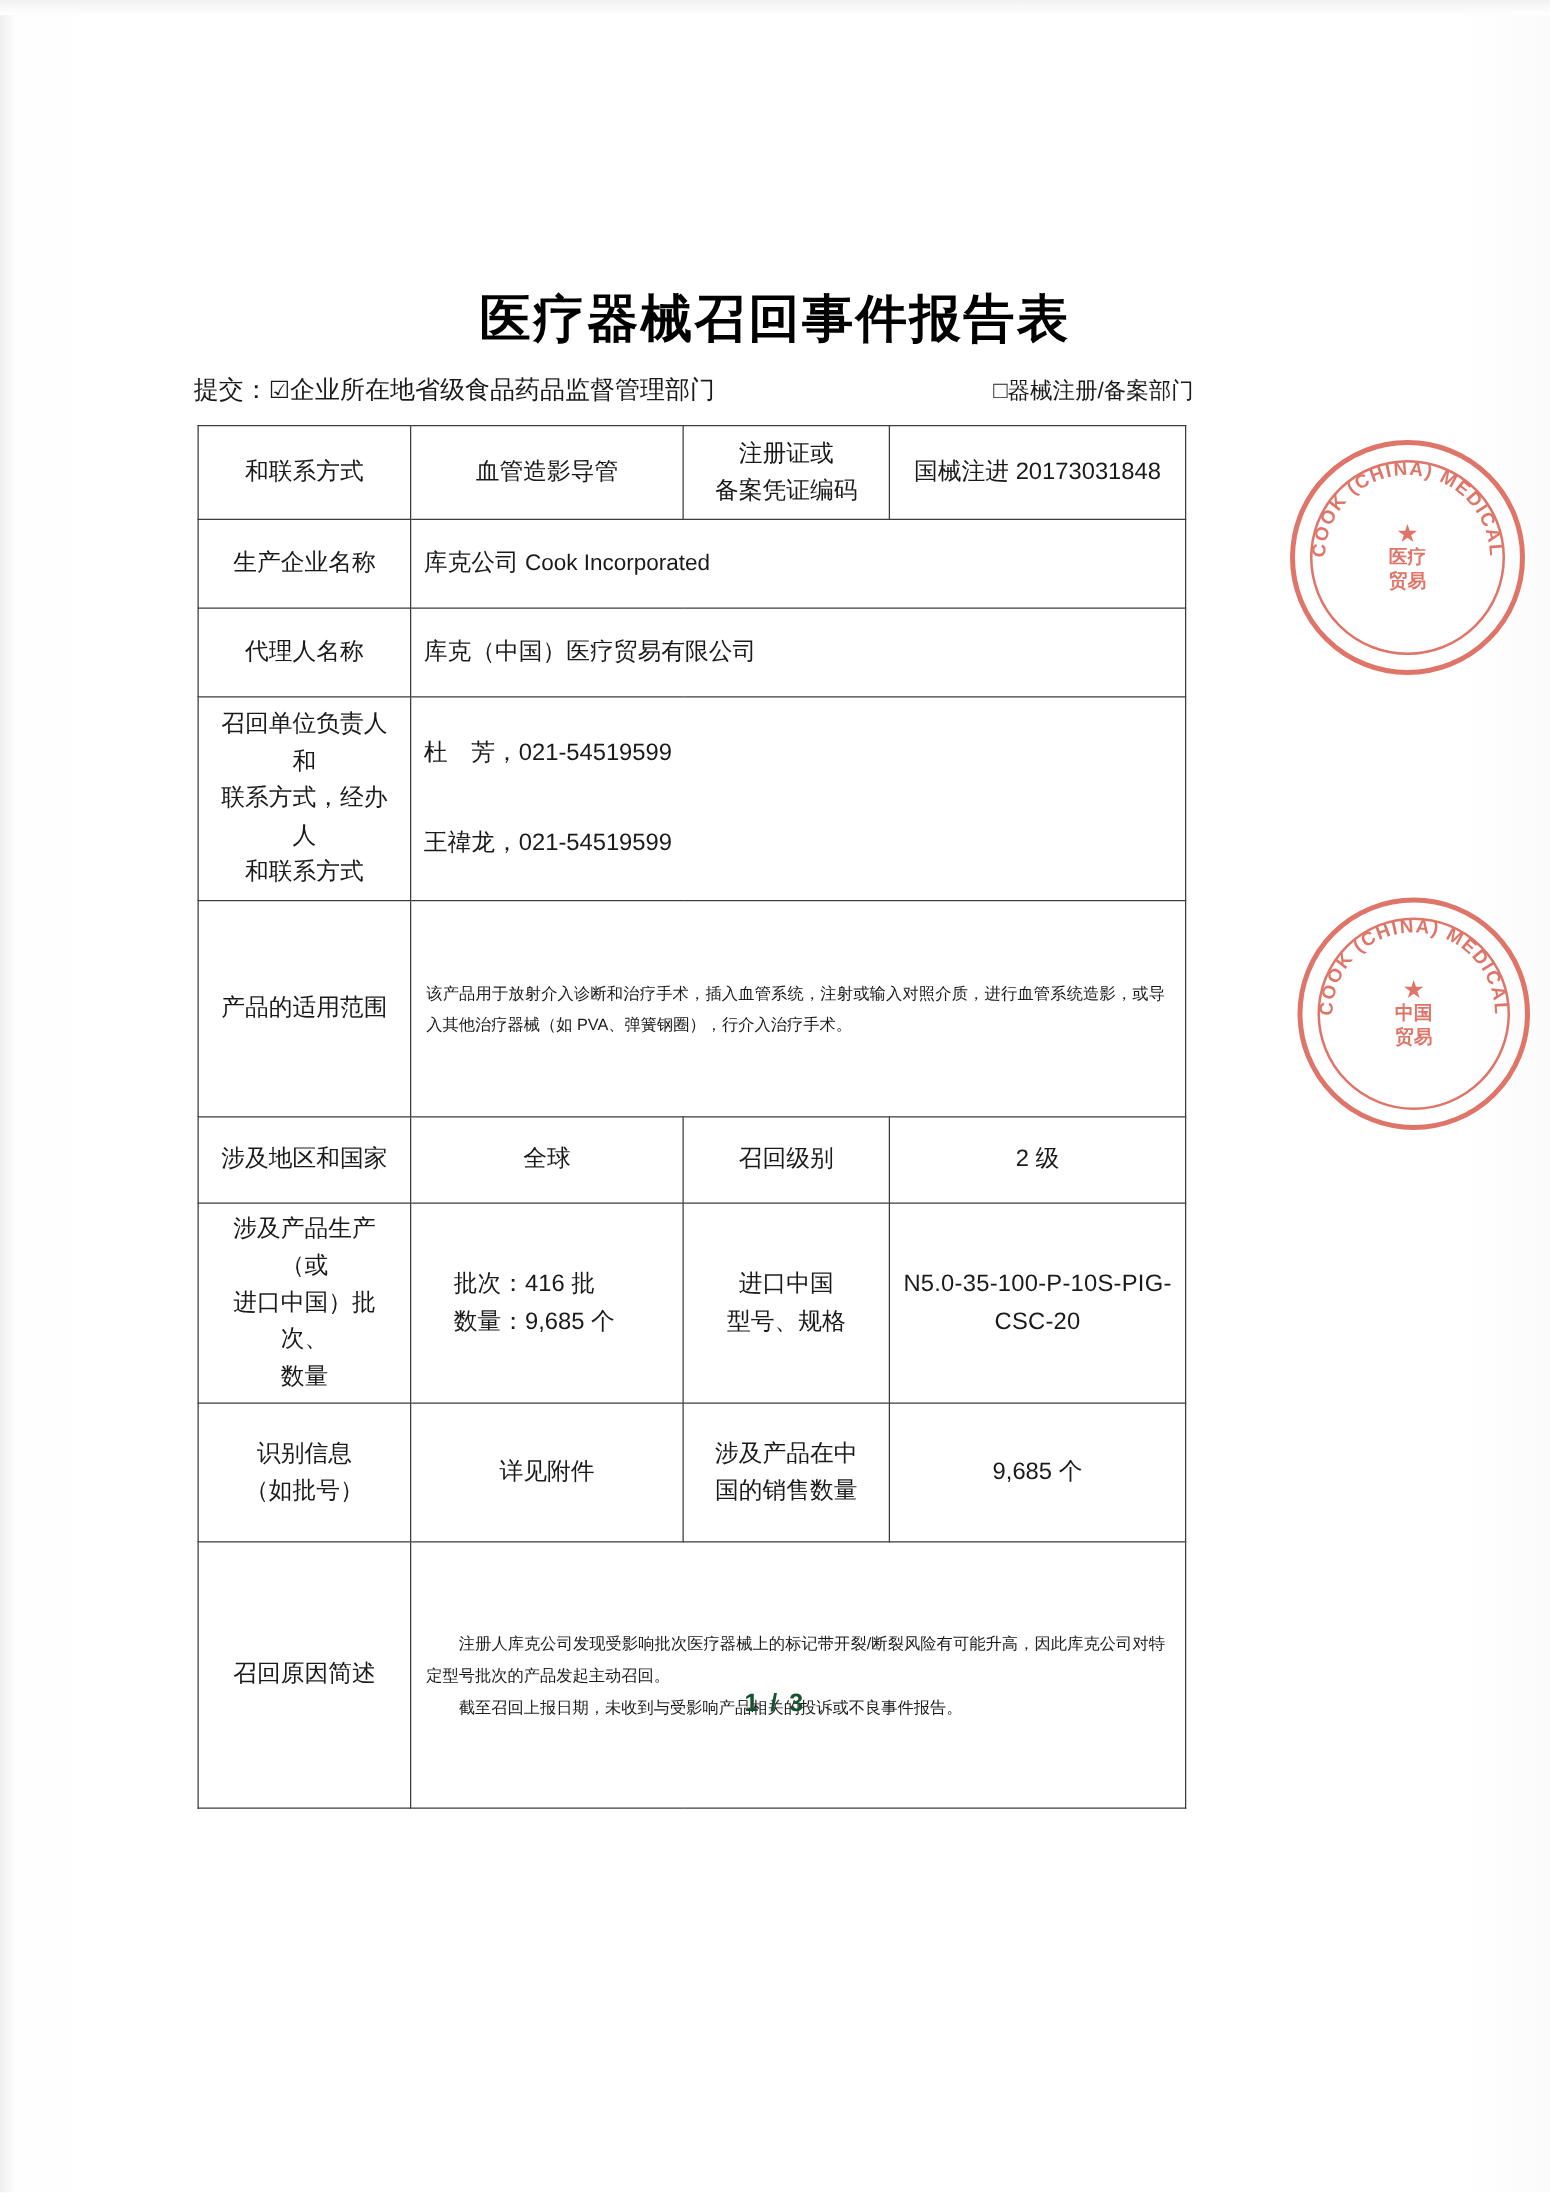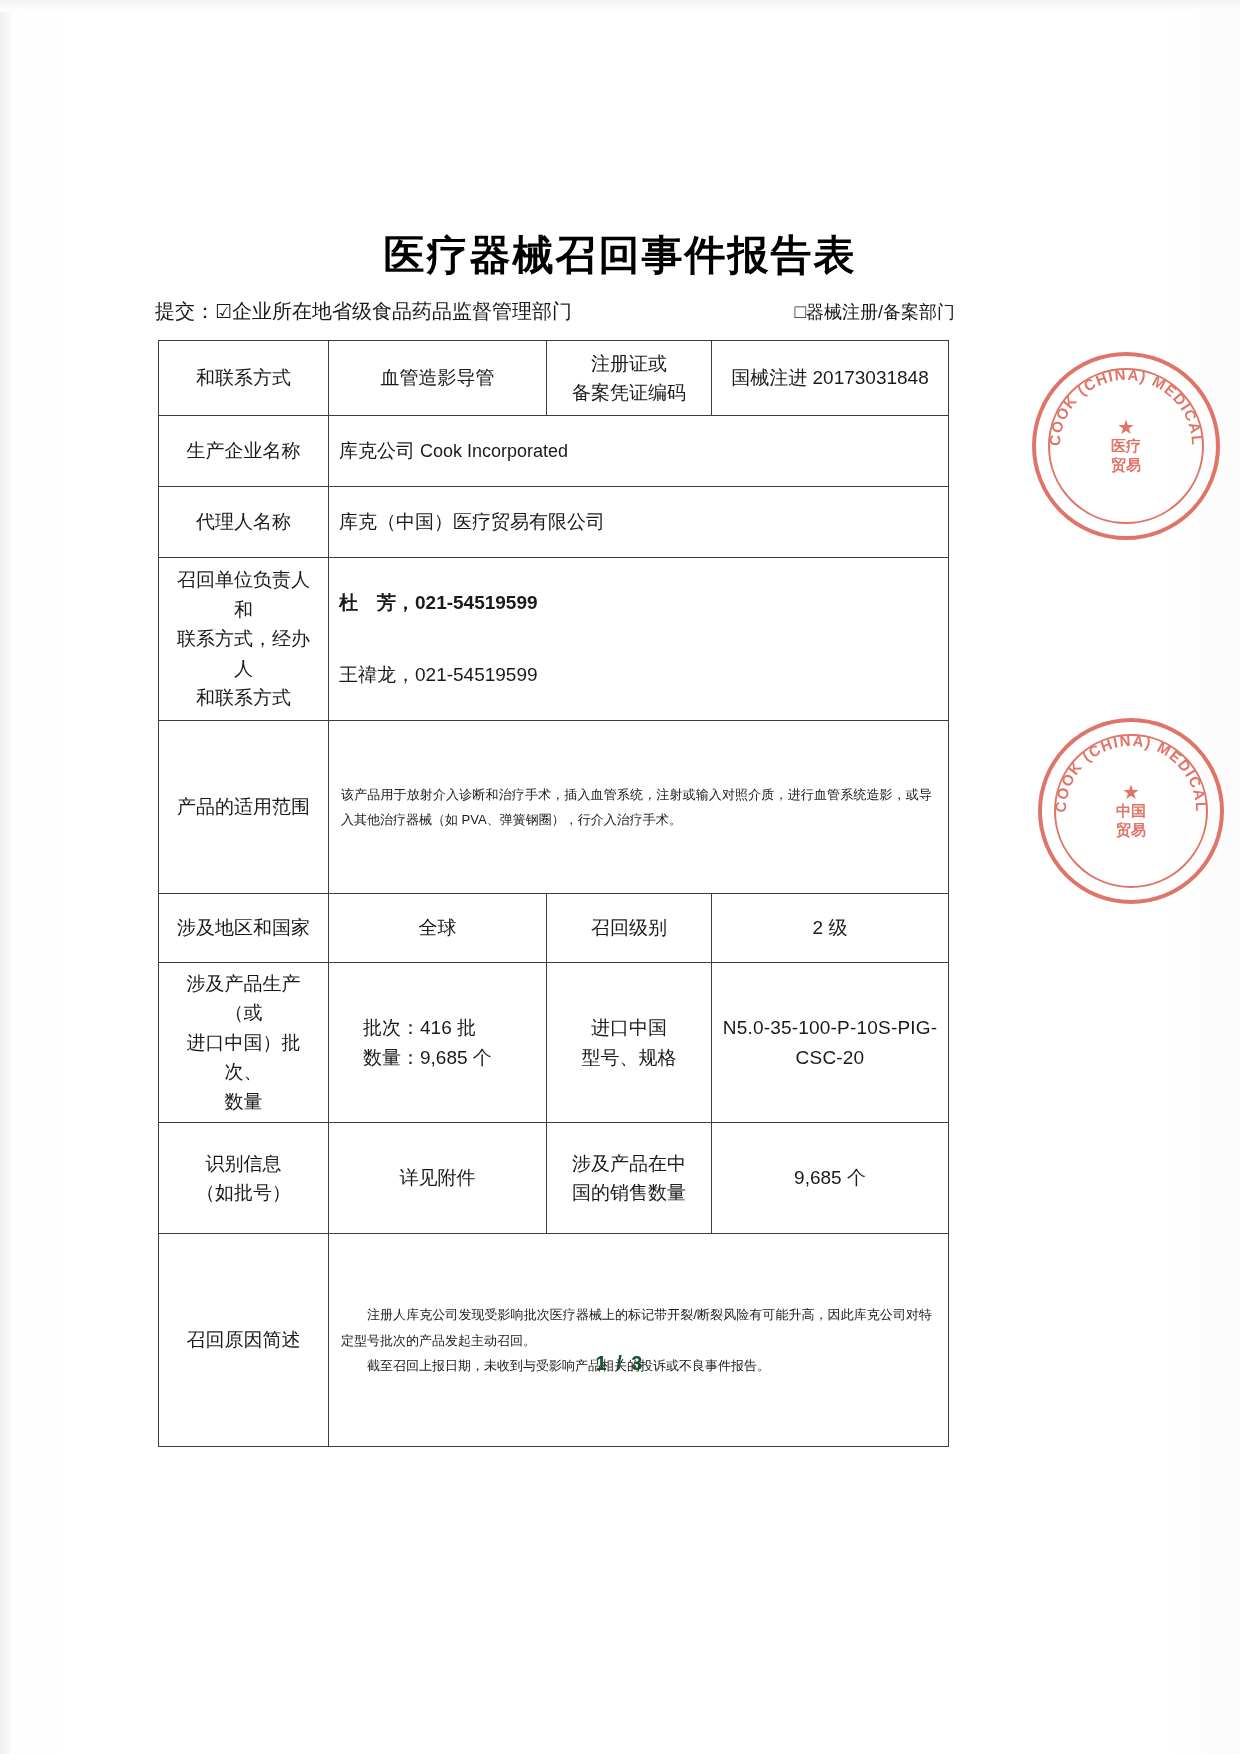--- a/index.html
+++ b/index.html
@@ -122,21 +122,21 @@
     padding: 4px 6px 4px 2px;
   }
   .para .indent {
     display: block;
     text-indent: 2em;
   }
   .contact-block {
     line-height: 1.6;
     font-size: 19px;
   }
-  .contact-block .c1 { display: block; margin-bottom: 42px; font-weight: bold; }
+  .contact-block .c1 { display: block; margin-bottom: 42px; }
   .contact-block .c2 { display: block; }
   .model-code {
     font-size: 18px;
     letter-spacing: 0.2px;
   }
 
   .page-no {
     position: absolute;
     left: 0;
     top: 1352px;

